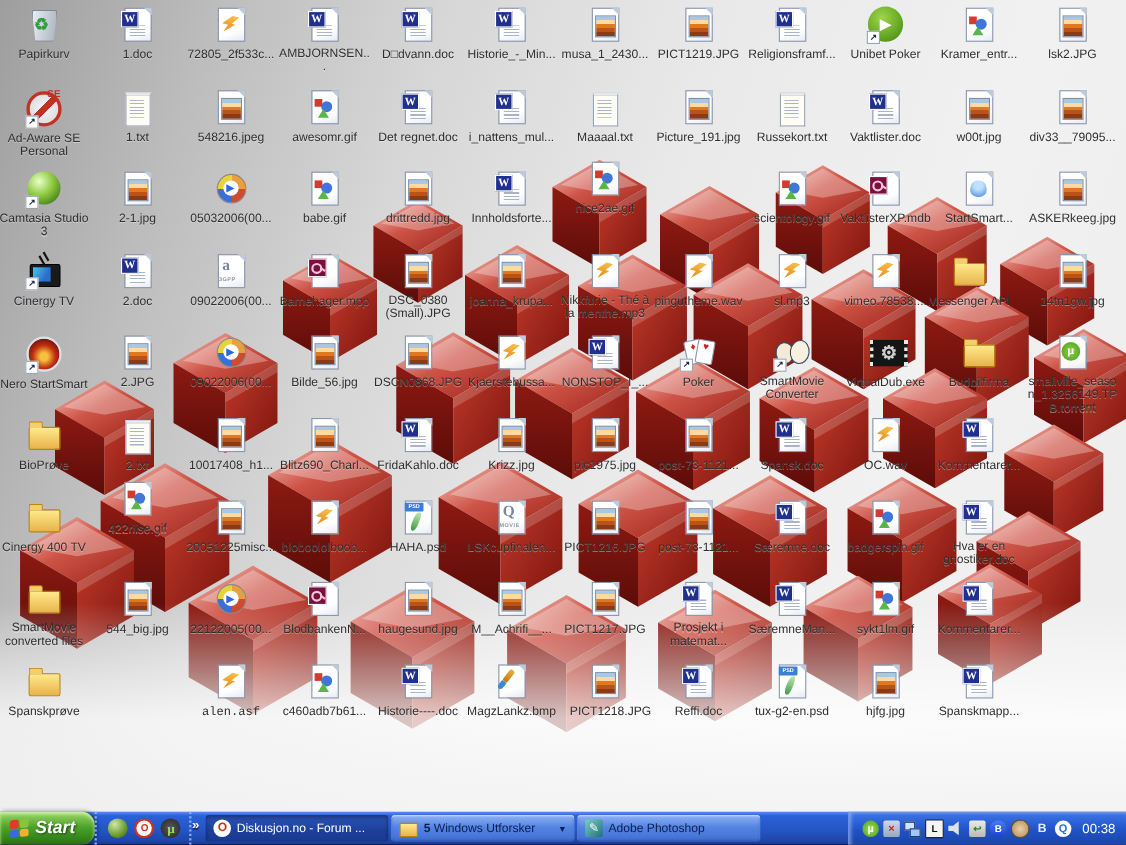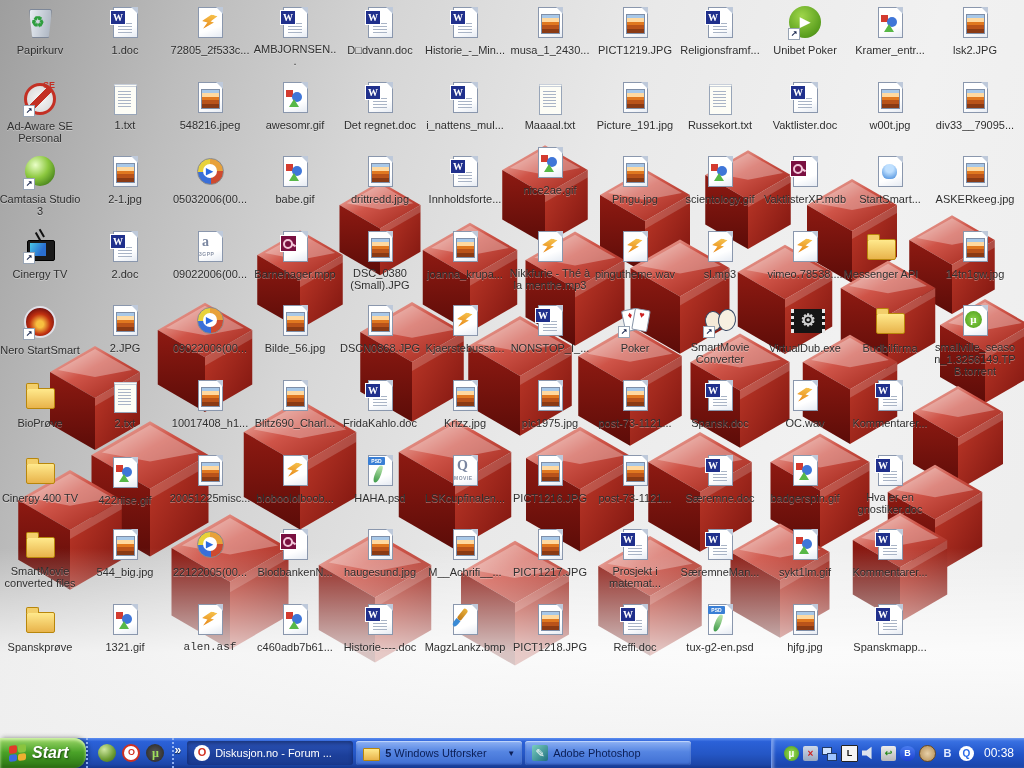--- a/index.html
+++ b/index.html
@@ -262,36 +262,30 @@
             <b class="bw">W</b>
           </span><span class="lbl">2.doc</span></div>
         <div class="cell" style="left: 83px; top: 304px;"><span class="ic">
             <i class="pg"></i>
             <i class="th"></i>
           </span><span class="lbl">2.JPG</span></div>
         <div class="cell" style="left: 83px; top: 379px;"><span class="ic">
             <i class="np"></i>
             <i class="ln ln2"></i>
           </span><span class="lbl">2.txt</span></div>
-        <div class="cell" style="left: 83px; top: 456px;"><span class="ic">
+        <div class="cell" style="left: 83px; top: 437px;"><span class="ic">
             <i class="pg"></i>
             <i class="gr"></i>
             <i class="gc"></i>
             <i class="gt"></i>
           </span><span class="lbl">422riise.gif</span></div>
         <div class="cell" style="left: 83px; top: 528px;"><span class="ic">
             <i class="pg"></i>
             <i class="th"></i>
           </span><span class="lbl">544_big.jpg</span></div>
-        <div class="cell" style="left: 83px; top: 603px;"><span class="ic">
-            <i class="pg"></i>
-            <i class="gr"></i>
-            <i class="gc"></i>
-            <i class="gt"></i>
-          </span><span class="lbl">1321.gif</span></div>
         <div class="cell" style="left: 168px; top: 6px;"><span class="ic">
             <i class="pg"></i>
             <i class="bolt"></i>
           </span><span class="lbl">72805_2f533c...</span></div>
         <div class="cell" style="left: 168px; top: 81px;"><span class="ic">
             <i class="pg"></i>
             <i class="th"></i>
           </span><span class="lbl">548216.jpeg</span></div>
         <div class="cell" style="left: 168px; top: 155px;"><span class="ic">
             <i class="wmp"></i>
@@ -477,36 +471,32 @@
             <i class="th"></i>
           </span><span class="lbl">pic1975.jpg</span></div>
         <div class="cell" style="left: 508px; top: 454px;"><span class="ic">
             <i class="pg"></i>
             <i class="th"></i>
           </span><span class="lbl">PICT1216.JPG</span></div>
         <div class="cell" style="left: 508px; top: 528px;"><span class="ic">
             <i class="pg"></i>
             <i class="th"></i>
           </span><span class="lbl">PICT1217.JPG</span></div>
-        <div class="cell" style="left: 508px; top: 603px;"><span class="ic">
+        <div class="cell" style="left: 508px; top: 603px; text-align: right;"><span class="ic">
             <i class="pg"></i>
             <i class="th"></i>
           </span><span class="lbl">PICT1218.JPG</span></div>
         <div class="cell" style="left: 593px; top: 6px;"><span class="ic">
             <i class="pg"></i>
             <i class="th"></i>
           </span><span class="lbl">PICT1219.JPG</span></div>
         <div class="cell" style="left: 593px; top: 81px;"><span class="ic">
             <i class="pg"></i>
             <i class="th"></i>
           </span><span class="lbl">Picture_191.jpg</span></div>
-        <div class="cell" style="left: 593px; top: 155px;"><span class="ic">
-            <i class="pg"></i>
-            <i class="th"></i>
-          </span><span class="lbl">Pingu.jpg</span></div>
         <div class="cell" style="left: 593px; top: 230px;"><span class="ic">
             <i class="pg"></i>
             <i class="bolt"></i>
           </span><span class="lbl">pingutheme.wav</span></div>
         <div class="cell" style="left: 593px; top: 304px;"><span class="ic">
             <b class="cd1">♦</b>
             <b class="cd2">♥</b>
             <b class="sc">↗</b>
           </span><span class="lbl">Poker</span></div>
         <div class="cell" style="left: 593px; top: 379px;"><span class="ic">

